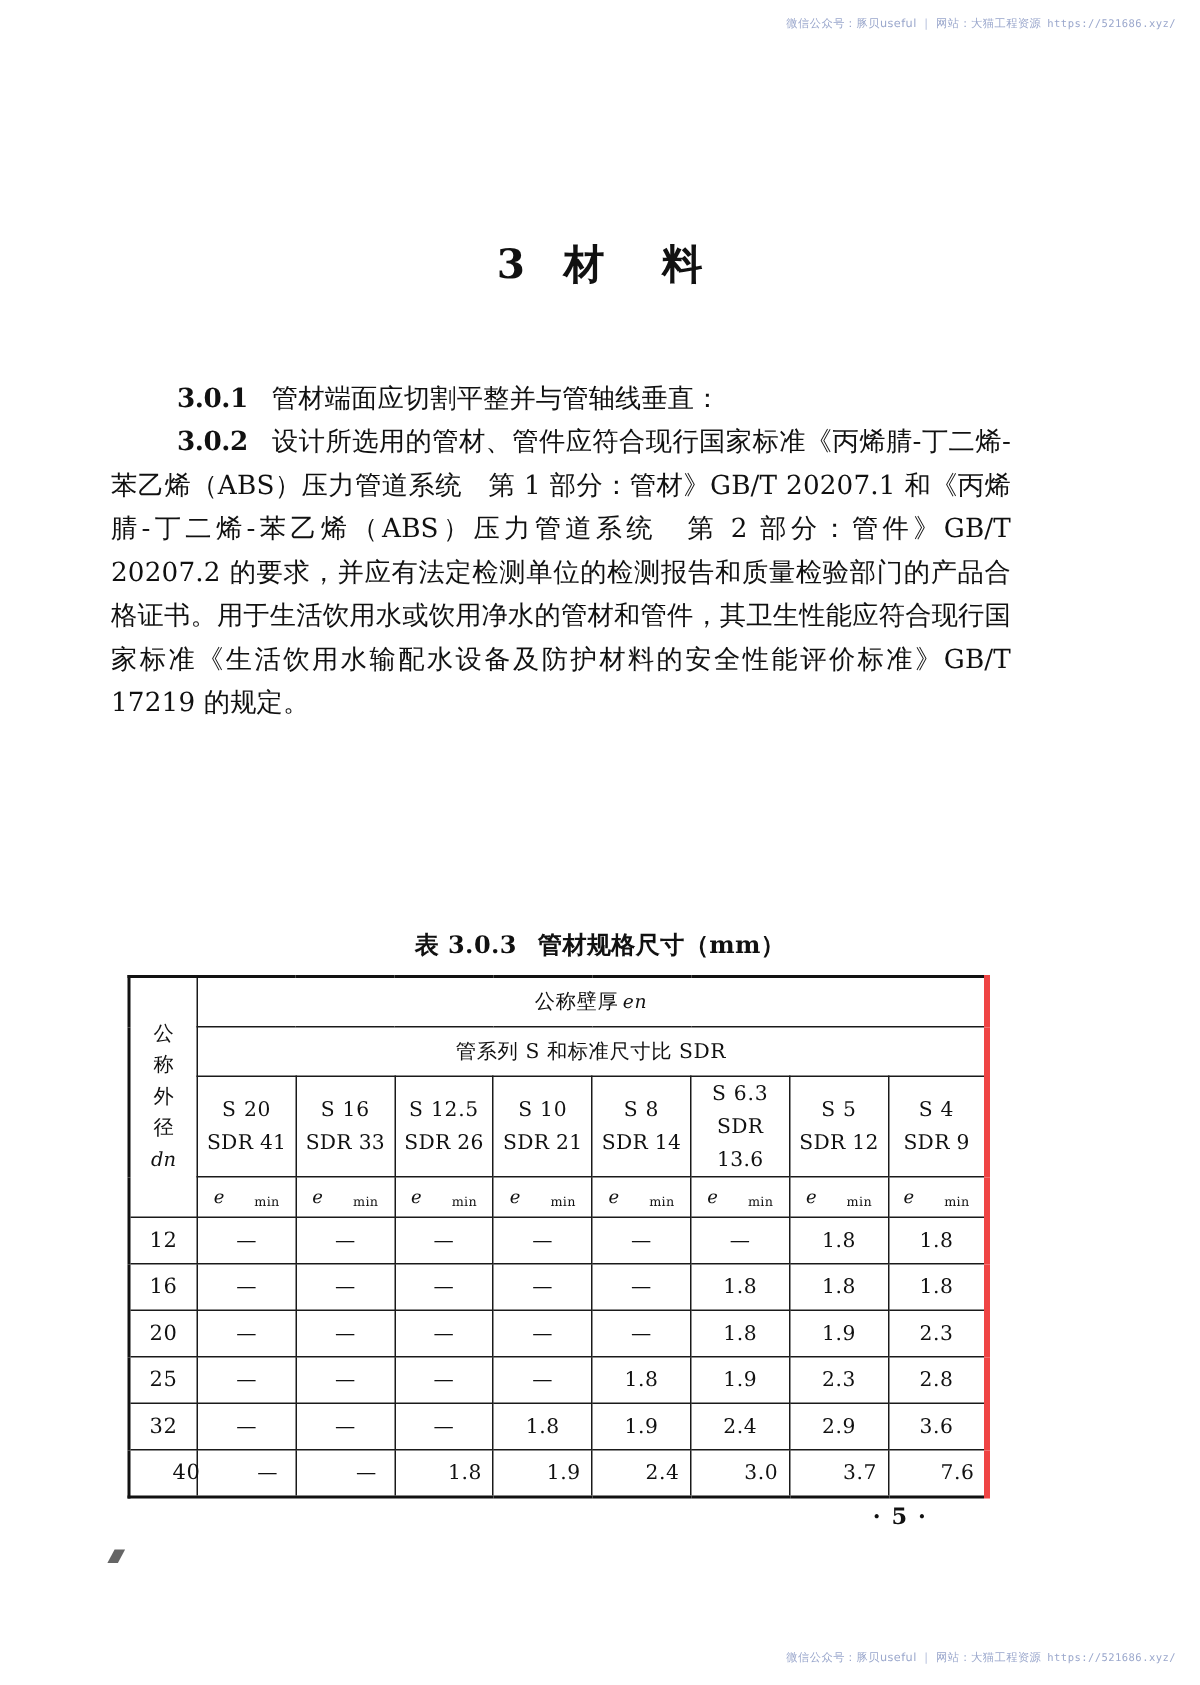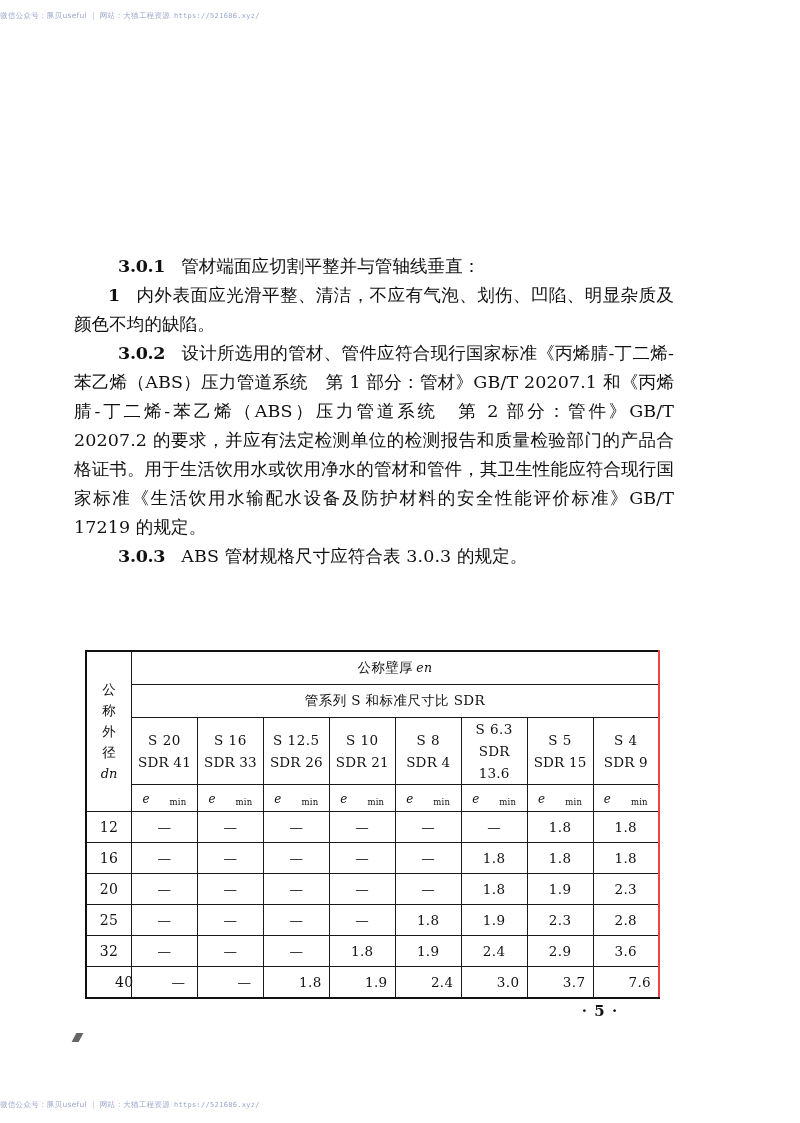--- a/index.html
+++ b/index.html
@@ -14,21 +14,21 @@
     font-family: "DejaVu Serif", "Liberation Serif", serif;
     color: #111111;
     overflow: hidden;
   }
 
   
   .watermark {
     position: absolute;
     left: 0;
     width: 784px;
-    text-align: left;
+    text-align: right;
     font-family: "DejaVu Sans", "Liberation Sans", sans-serif;
     font-size: 7.5px;
     letter-spacing: 0.3px;
     color: #9aa7cc;
     white-space: nowrap;
   }
   .watermark.top { top: 11px; }
   .watermark.bottom { top: 1100px; }
   .watermark .sep { color: #b8c2dd; padding: 0 5px; }
   .watermark .url {
@@ -114,21 +114,21 @@
   table.spec td, table.spec th {
     border: 1px solid #1a1a1a;
     text-align: center;
     vertical-align: middle;
     font-weight: normal;
     font-size: 13.5px;
     padding: 0;
     color: #111;
   }
   table.spec .outer-l { border-left: 2px solid #111; }
-  table.spec .outer-r { border-right: 2px solid #ef4444; }
+  table.spec .outer-r { border-right: 4px solid #ef4444; }
   table.spec .outer-t { border-top: 2px solid #111; }
   table.spec .outer-b { border-bottom: 2px solid #111; padding-left: 28px; }
 
   .dn-head {
     width: 44px;
     font-size: 14px;
     line-height: 21px;
     padding: 4px 0 4px 0 !important;
   }
   .dn-head .stack { display: block; }
@@ -185,34 +185,38 @@
 </style>
 </head>
 <body>
 
 <div class="page">
 
   <div class="watermark top">
     <span>微信公众号：豚贝useful</span><span class="sep">|</span><span>网站：大猫工程资源</span><span class="url">https://521686.xyz/</span>
   </div>
 
+  <div class="chapter-title">
+    <span class="num">3</span><span class="t1">材</span><span class="gap"></span><span class="t1">料</span>
+  </div>
 
   <div class="content">
 
     <p class="para"><span class="sec-num">3.0.1</span><span class="sp"></span><span>管材端面应切割平整并与管轴线垂直：</span></p>
 
-    <p class="para indent"><span class="cl">1</span><span class="sp"></span><span>内外表面应光滑平整、清洁，不应有气泡、划伤、凹陷、明显杂质及颜色不均的缺陷。</span></p>
 
 
     <p class="para"><span class="sec-num">3.0.2</span><span class="sp"></span><span>设计所选用的管材、管件应符合现行国家标准《丙烯腈-丁二烯-苯乙烯（ABS）压力管道系统　第 1 部分：管材》GB/T 20207.1 和《丙烯腈-丁二烯-苯乙烯（ABS）压力管道系统　第 2 部分：管件》GB/T 20207.2 的要求，并应有法定检测单位的检测报告和质量检验部门的产品合格证书。用于生活饮用水或饮用净水的管材和管件，其卫生性能应符合现行国家标准《生活饮用水输配水设备及防护材料的安全性能评价标准》GB/T 17219 的规定。</span></p>
 
-    <p class="para"><span class="sec-num">3.0.3</span><span class="sp"></span><span>ABS 管材规格尺寸应符合表 3.0.3 的规定。</span></p>
-
-  </div>
-
+
+  </div>
+
+  <div class="table-caption">
+    <span>表 3.0.3</span><span class="g"></span><span>管材规格尺寸（mm）</span>
+  </div>
 
   <div class="tbl-wrap">
     <table class="spec">
       <tbody>
         <tr>
           <td class="dn-head outer-l outer-t" rowspan="4">
             <span class="stack">公</span>
             <span class="stack">称</span>
             <span class="stack">外</span>
             <span class="stack">径</span>
@@ -235,29 +239,29 @@
           <td class="sdr-cell">
               <span class="s">S 12.5</span>
               <span class="d">SDR 26</span>
             </td>
           <td class="sdr-cell">
               <span class="s">S 10</span>
               <span class="d">SDR 21</span>
             </td>
           <td class="sdr-cell">
               <span class="s">S 8</span>
-              <span class="d">SDR 4</span>
+              <span class="d">SDR 14</span>
             </td>
           <td class="sdr-cell">
               <span class="s">S 6.3</span>
               <span class="d">SDR 13.6</span>
             </td>
           <td class="sdr-cell">
               <span class="s">S 5</span>
-              <span class="d">SDR 15</span>
+              <span class="d">SDR 12</span>
             </td>
           <td class="sdr-cell outer-r">
               <span class="s">S 4</span>
               <span class="d">SDR 9</span>
             </td>
         </tr>
         <tr>
           <td class="emin-cell"><span class="e">e</span><span class="sub">min</span></td>
           <td class="emin-cell"><span class="e">e</span><span class="sub">min</span></td>
           <td class="emin-cell"><span class="e">e</span><span class="sub">min</span></td>

